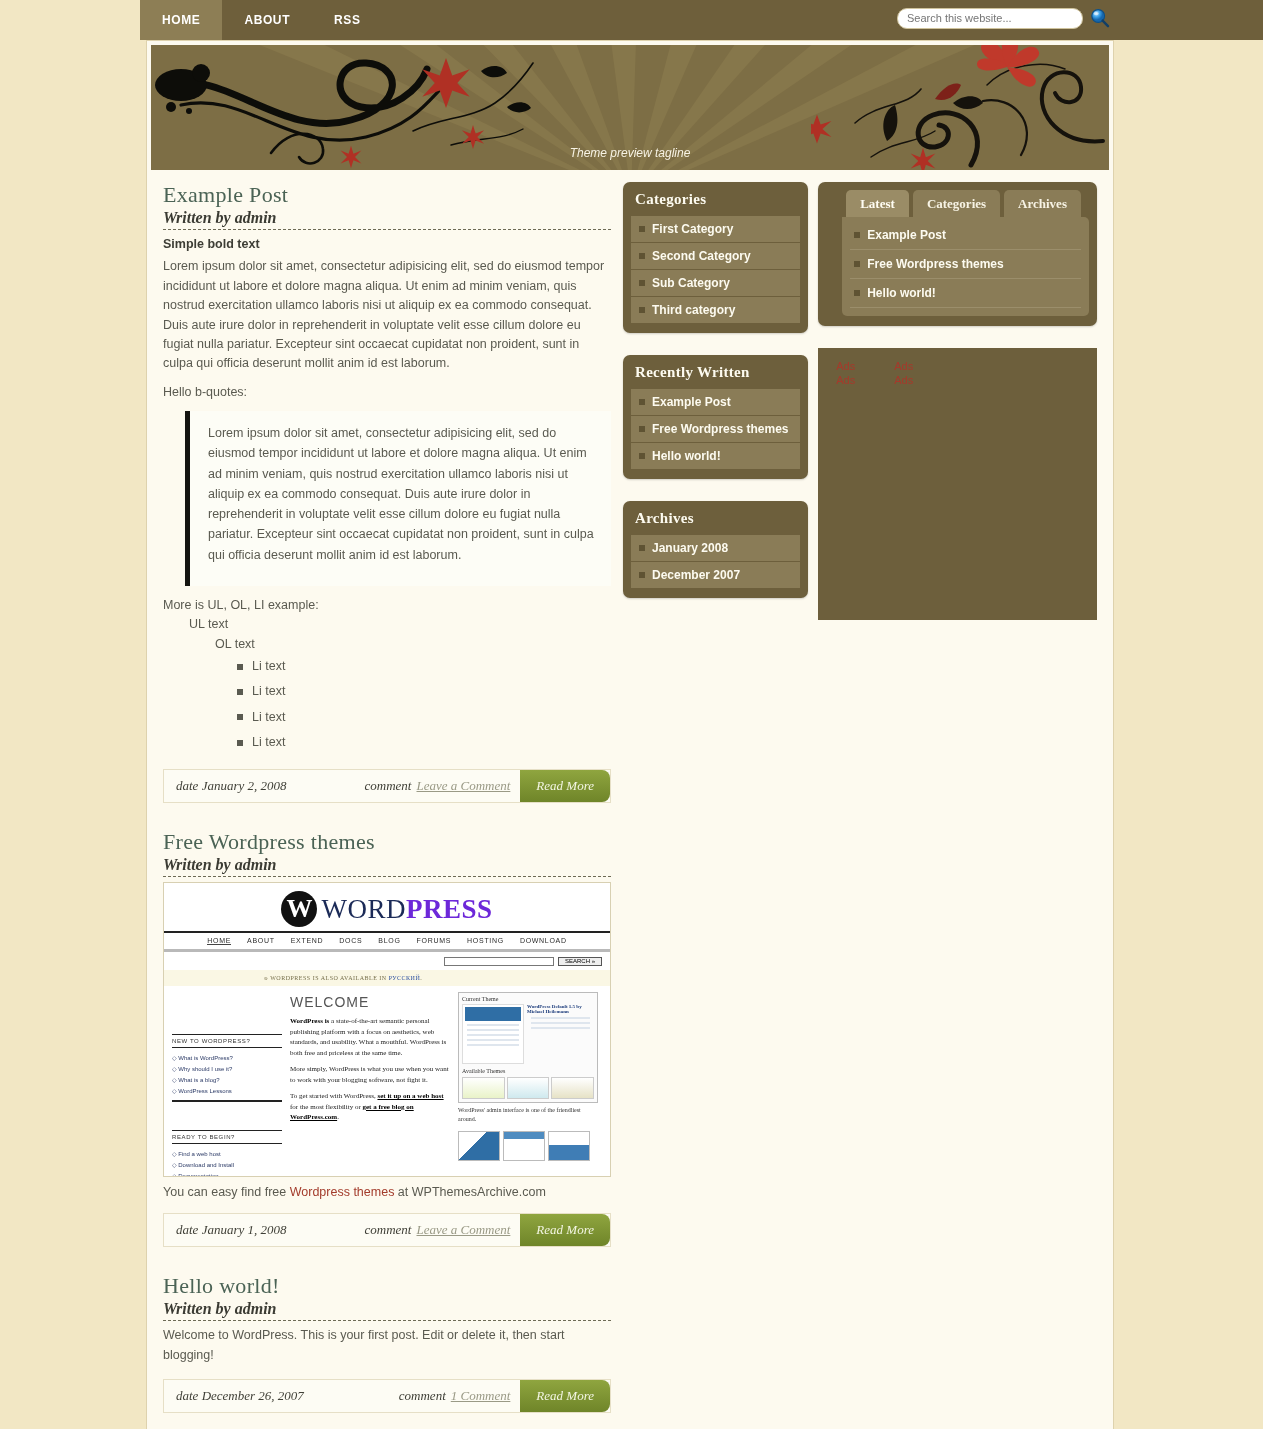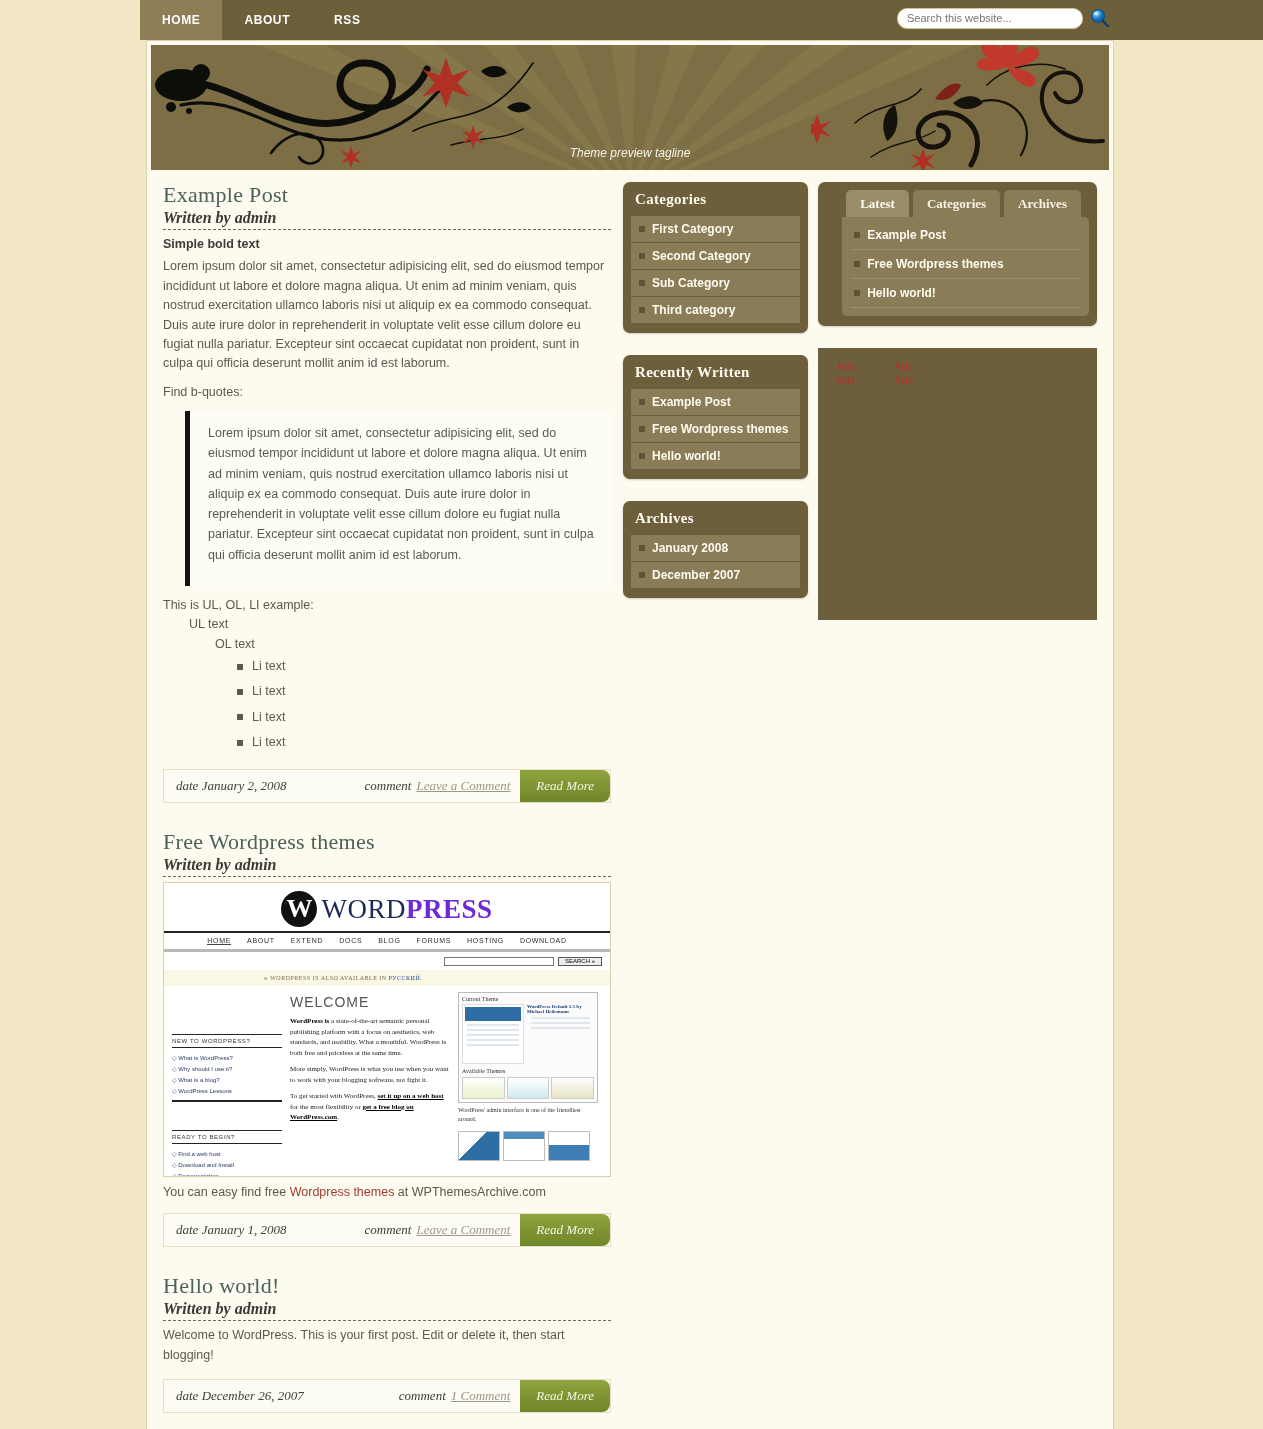--- a/index.html
+++ b/index.html
@@ -430,26 +430,26 @@
   <div class="main">
 
     <div class="content">
 
       <div class="post">
         <h2 class="post-title">Example Post</h2>
         <div class="post-byline">Written by admin</div>
         <div class="post-body">
           <p class="bold-lead">Simple bold text</p>
           <p>Lorem ipsum dolor sit amet, consectetur adipisicing elit, sed do eiusmod tempor incididunt ut labore et dolore magna aliqua. Ut enim ad minim veniam, quis nostrud exercitation ullamco laboris nisi ut aliquip ex ea commodo consequat. Duis aute irure dolor in reprehenderit in voluptate velit esse cillum dolore eu fugiat nulla pariatur. Excepteur sint occaecat cupidatat non proident, sunt in culpa qui officia deserunt mollit anim id est laborum.</p>
-          <p>Find b-quotes:</p>
+          <p>Hello b-quotes:</p>
           <blockquote>
             <p>Lorem ipsum dolor sit amet, consectetur adipisicing elit, sed do eiusmod tempor incididunt ut labore et dolore magna aliqua. Ut enim ad minim veniam, quis nostrud exercitation ullamco laboris nisi ut aliquip ex ea commodo consequat. Duis aute irure dolor in reprehenderit in voluptate velit esse cillum dolore eu fugiat nulla pariatur. Excepteur sint occaecat cupidatat non proident, sunt in culpa qui officia deserunt mollit anim id est laborum.</p>
           </blockquote>
           <div class="list-demo">
-            <div>This is UL, OL, LI example:</div>
+            <div>More is UL, OL, LI example:</div>
             <div class="lvl1">UL text</div>
             <div class="lvl2">OL text</div>
             <div class="li-row">
               <span class="li-sq"></span>
               <span>Li text</span>
             </div>
             <div class="li-row">
               <span class="li-sq"></span>
               <span>Li text</span>
             </div>

